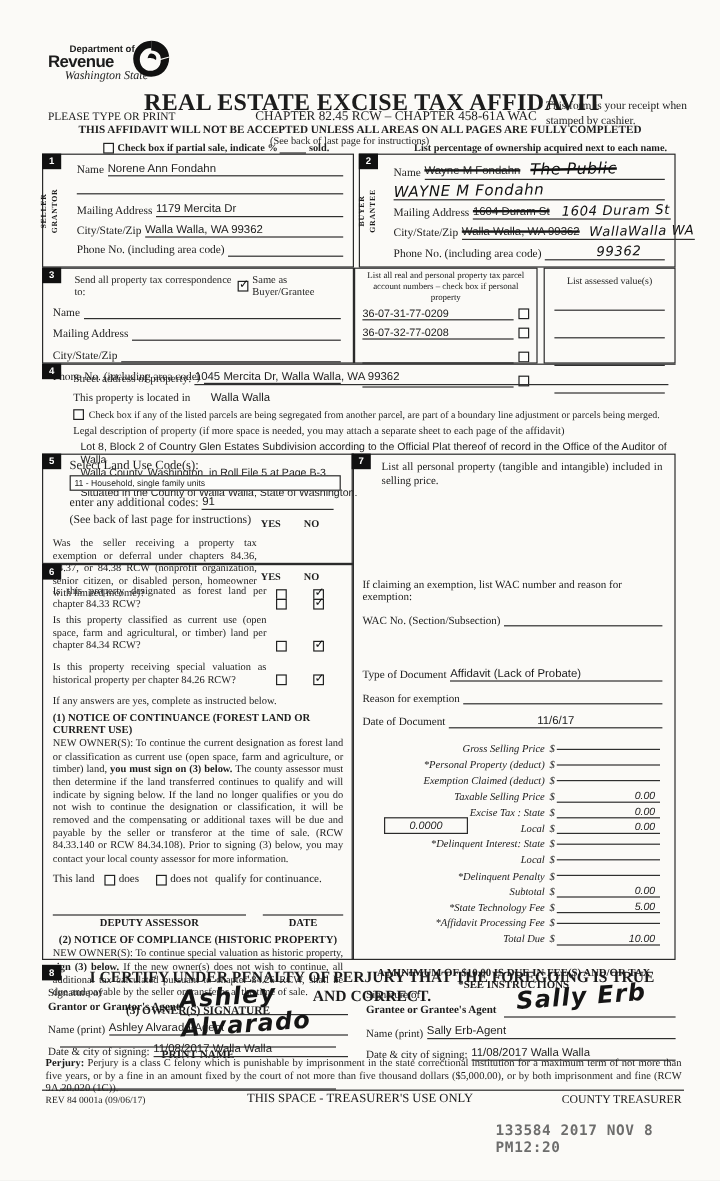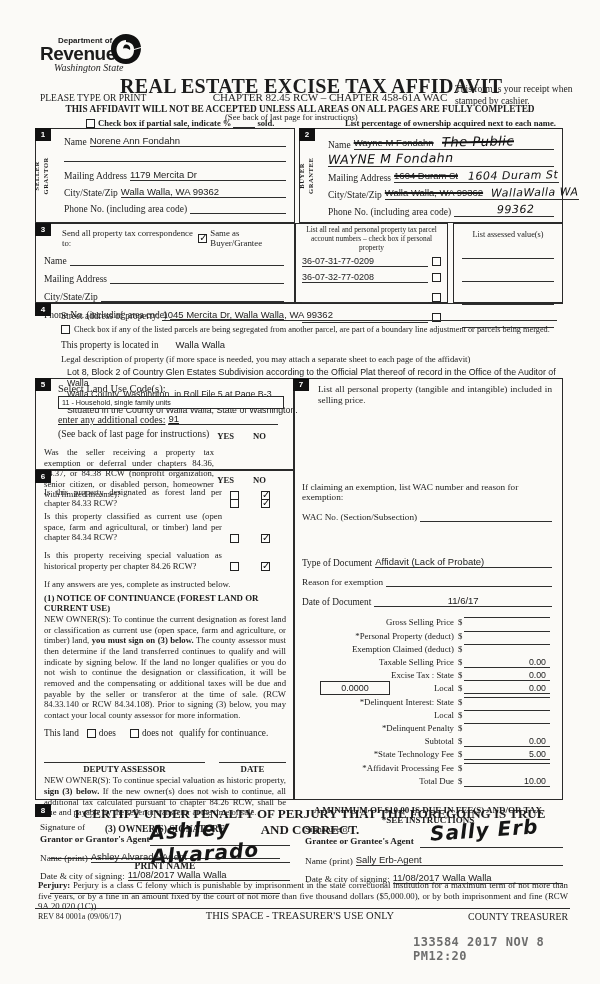--- a/index.html
+++ b/index.html
@@ -38,40 +38,40 @@
   .cb.checked::after {
     content:"\2713"; position:absolute; left:0px; top:-3px; font-size:10px;
     font-weight:bold; color:#111; font-family:"DejaVu Sans", sans-serif;
   }
   .vlabel {
     position:absolute; transform:rotate(-90deg); transform-origin:center;
     font-size:6.5px; font-weight:bold; letter-spacing:0.6px; text-align:center;
     line-height:1.35; font-family:"Liberation Serif", serif;
   }
   .flbl { white-space:nowrap; margin-right:3px; }
-  .mrow { display:flex; align-items:flex-start; height:13.2px; }
+  .mrow { display:flex; align-items:center; height:13.2px;font-style:italic; }
   .mlbl { width:152px; text-align:right; white-space:nowrap; font-size:8.8px; }
   .mdollar { margin:0 2px 0 4px; font-size:8.8px; }
   .mline { flex:1; border-bottom:1px solid #2f2f2f; text-align:right;
            font-family:"Liberation Sans", sans-serif; font-size:8.8px; padding-right:4px; }
   .para { text-align:justify; line-height:1.22; font-size:8.7px; }
   .ctr { text-align:center; }
   .stamp {
     font-family:"DejaVu Sans Mono", monospace; font-weight:bold; color:#5e5e5e;
     font-size:12px; letter-spacing:0.5px; opacity:0.9;
   }
 </style>
 </head>
 <body>
 
 <div id="page">
 
   <div class="abs" style="left:40px; top:36px;">
     <div style="padding-left:18px; font-family:'Liberation Sans',sans-serif; font-size:8px; font-weight:bold;">Department of</div>
-    <div style="font-family:'Liberation Sans',sans-serif; font-size:19px; font-weight:bold; letter-spacing:-0.5px; line-height:0.9;">Revenue</div>
+    <div style="font-family:'Liberation Sans',sans-serif; font-size:14px; font-weight:bold; letter-spacing:-0.5px; line-height:0.9;">Revenue</div>
     <div style="padding-left:14px; font-style:italic; font-size:10px;">Washington State</div>
   </div>
   <svg class="abs" style="left:108px; top:32px;" width="36" height="34" viewBox="0 0 36 34">
     <path d="M18 2 C9 2 3 9 3 17 C3 26 10 32 18 32 C27 32 33 25 33 16 L26 18 C26 24 22 27 17.5 27 C12 27 8.5 22.5 8.5 17.5 C8.5 12 13 8 18 8 Z" fill="#111"></path>
     <path d="M18 10 C23 10 26 13 26 17 L33 15 C32 7 26 2 18 2 Z" fill="#111"></path>
     <circle cx="18" cy="17" r="4.5" fill="#fbfaf7"></circle>
     <path d="M18 12.5 C21 12.5 23 15 22 18 C20 16.5 18.5 16 15 16.5 C15.5 14 16.5 12.5 18 12.5 Z" fill="#111"></path>
   </svg>
 
   <div class="abs b" style="left:120px; right:60px; top:75px; font-size:20px; letter-spacing:0.3px;">REAL ESTATE EXCISE TAX AFFIDAVIT</div>
@@ -213,40 +213,40 @@
     <div class="row" style="margin:12px 8px 0;">
         <span class="ul"></span>
       </div>
   </div>
 
   <div class="bx" style="left:35px; top:303px; width:528px; height:75px; border-width:1px 0 0 0; border-top:1.5px solid #2a2a2a;">
     <div class="row" style="margin:5px 6px 0 26px;">
       <span class="flbl" style="font-size:9.3px;">Street address of property:</span>
       <span class="ul typed">1045 Mercita Dr, Walla Walla, WA 99362</span>
     </div>
+    <div class="row" style="margin:5px 6px 0 26px;">
+      <span class="flbl" style="font-size:9.3px;">This property is located in</span>
+      <span class="typed" style="margin-left:14px;">Walla Walla</span>
+    </div>
     <div class="row" style="margin:4px 6px 0 26px; align-items:center;">
       <span class="cb" style="margin-right:4px;"></span>
       <span style="font-size:8.3px;">Check box if any of the listed parcels are being segregated from another parcel, are part of a boundary line adjustment or parcels being merged.</span>
     </div>
-    <div class="row" style="margin:5px 6px 0 26px;">
-      <span class="flbl" style="font-size:9.3px;">This property is located in</span>
-      <span class="typed" style="margin-left:14px;">Walla Walla</span>
-    </div>
     <div style="margin:4px 6px 0 26px; font-size:8.8px;">Legal description of property (if more space is needed, you may attach a separate sheet to each page of the affidavit)</div>
     <div class="typed" style="margin:3px 6px 0 32px; font-size:8.8px; line-height:1.25;">
       <span>Lot 8, Block 2 of Country Glen Estates Subdivision according to the Official Plat thereof of record in the Office of the Auditor of Walla</span><br><span>Walla County, Washington, in Roll File 5 at Page B-3.</span>
     </div>
     <div class="typed" style="margin:5px 6px 0 32px; font-size:8.8px;">Situated in the County of Walla Walla, State of Washington.</div>
   </div>
   <div class="nbox" style="left:35px; top:303px;">4</div>
 
   <div class="bx" style="left:35px; top:378px; width:260px; height:92px;">
     <div style="margin:4px 8px 0 22px; font-size:10.5px;">Select Land Use Code(s):</div>
     <div style="margin:2px 10px 0 22px; border:1px solid #2a2a2a; padding:1px 3px; font-family:'Liberation Sans',sans-serif; font-size:7.2px; background:#fdfdfb;">11 - Household, single family units</div>
-    <div class="row" style="margin:4px 10px 0 22px;text-decoration:underline;">
+    <div class="row" style="margin:4px 10px 0 22px;">
       <span class="flbl" style="font-size:10px;">enter any additional codes:</span>
       <span class="ul typed" style="flex:none; width:110px;">91</span>
     </div>
     <div style="margin:3px 10px 0 22px; font-size:9.8px;">(See back of last page for instructions)</div>
     <div class="abs b" style="right:60px; top:52px; font-size:8.6px;">YES</div>
     <div class="abs b" style="right:28px; top:52px; font-size:8.6px;">NO</div>
     <div class="row" style="margin:8px 8px 0 8px;">
       <span class="para" style="width:170px;">Was the seller receiving a property tax exemption or deferral under chapters 84.36, 84.37, or 84.38 RCW (nonprofit organization, senior citizen, or disabled person, homeowner with limited income)?</span>
       <span class="cb" style="margin-left:16px;"></span>
       <span class="cb checked" style="margin-left:22px;"></span>
@@ -293,20 +293,21 @@
       <span class="ul" style="flex:2.4;"></span>
       <span style="width:14px;"></span>
       <span class="ul" style="flex:1;"></span>
     </div>
     <div class="row" style="margin:1px 8px 0 8px;">
       <span class="b ctr" style="flex:2.4; font-size:8.8px;">DEPUTY ASSESSOR</span>
       <span style="width:14px;"></span>
       <span class="b ctr" style="flex:1; font-size:8.8px;">DATE</span>
     </div>
 
+    <div class="b ctr" style="margin:4px 8px 0; font-size:9px;">(2) NOTICE OF COMPLIANCE (HISTORIC PROPERTY)</div>
     <div class="para" style="margin:1px 8px 0 8px;">
       <span>NEW OWNER(S): To continue special valuation as historic property, </span><span class="b">sign (3) below.</span><span> If the new owner(s) does not wish to continue, all additional tax calculated pursuant to chapter 84.26 RCW, shall be due and payable by the seller or transferor at the time of sale.</span>
     </div>
     <div class="b ctr" style="margin:6px 8px 0; font-size:9.5px;">(3)  OWNER(S) SIGNATURE</div>
     <div class="row" style="margin:14px 14px 0;">
         <span class="ul"></span>
       </div>
     <div class="b ctr" style="margin:2px 8px 0; font-size:9.5px;">PRINT NAME</div>
     <div class="row" style="margin:12px 14px 0;">
         <span class="ul"></span>

